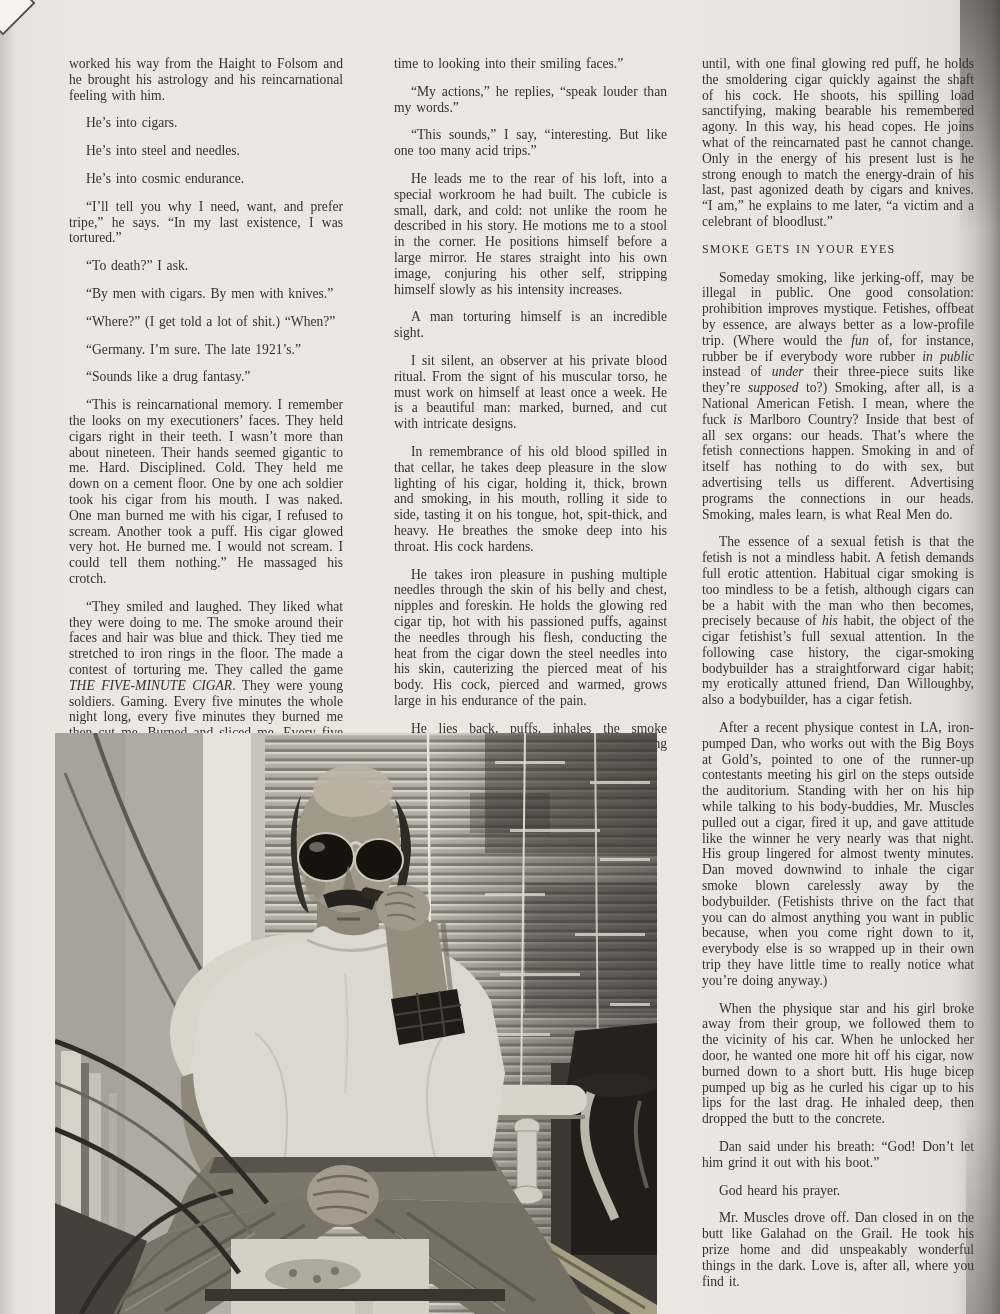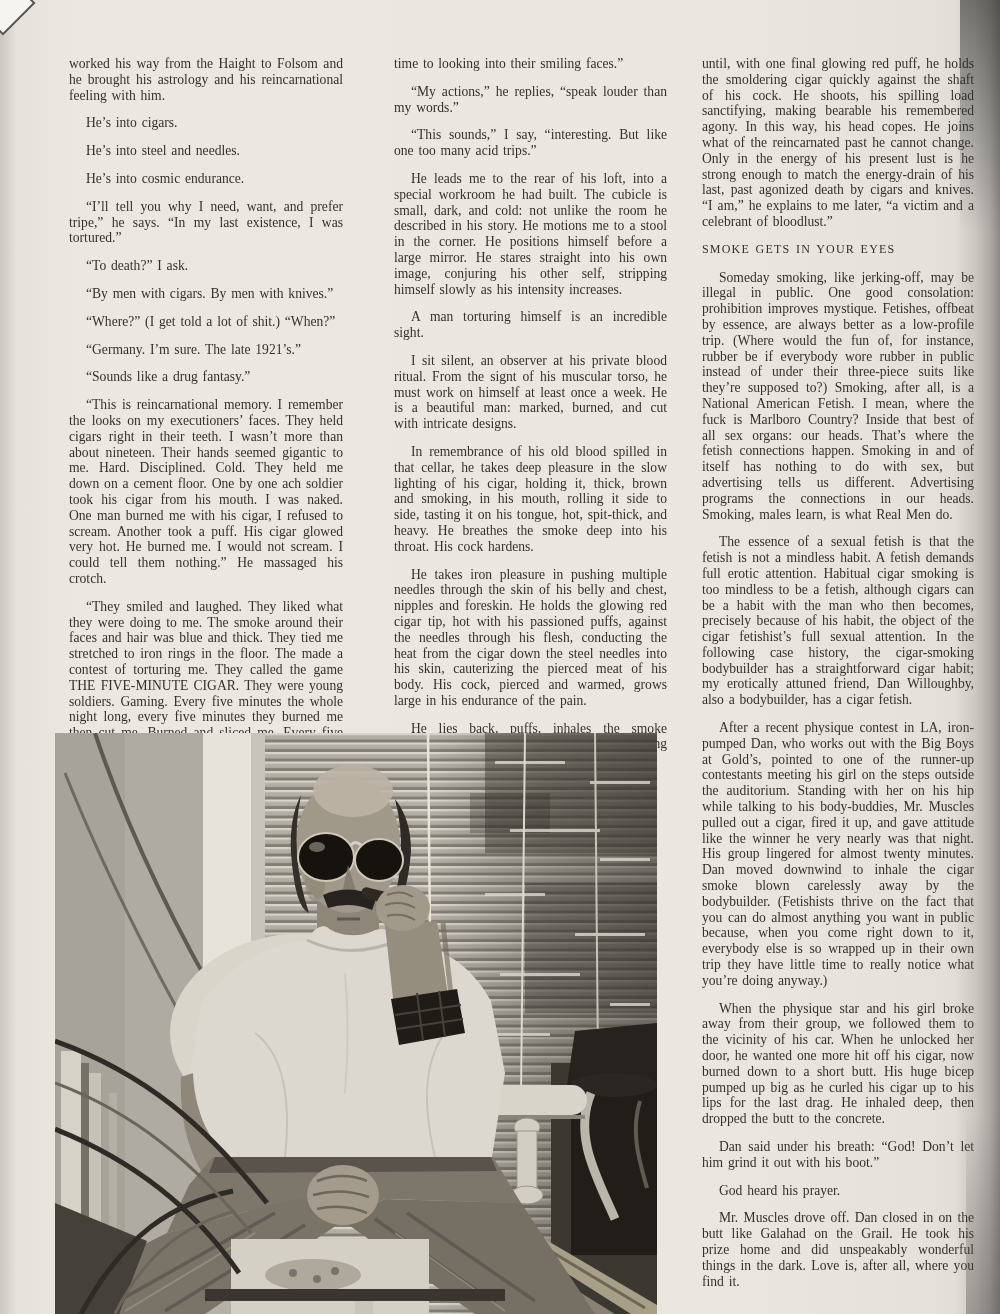--- a/index.html
+++ b/index.html
@@ -11,21 +11,21 @@
     color:#34312c;
   }
   .col{position:absolute;top:44px;text-align:justify;font-size:13.6px;line-height:15.8px;word-spacing:1.4px;}
   #col-0{left:57px;width:298px;height:672px;}
   #col-1{left:382px;width:297px;height:690px;}
   #col-2{left:690px;width:296px;height:1246px;}
   .col p{margin:12px;}
   .col p.ind{text-indent:17px;}
   .col p.gap{margin-top:7px;}
   .col p.head{letter-spacing:1.2px;font-size:12px;}
-  .it{}
+  .it{font-style:italic;}
   .bd{font-weight:normal;}
   .photo{position:absolute;left:55px;top:733px;width:602px;height:581px;margin:0;padding:0;background:#b6b1a8;}
   .corner-mark{position:absolute;left:-20px;top:-20px;width:42px;height:42px;background:#f6f4f0;
     transform:rotate(45deg);border:2px solid #55534e;z-index:5;}
   .edge-shade{position:absolute;right:0;top:0;width:46px;height:100%;z-index:4;pointer-events:none;
     background:linear-gradient(to right,rgba(110,108,102,0) 0%,rgba(110,108,102,.18) 45%,rgba(95,93,88,.38) 78%,rgba(70,68,64,.55) 100%);}
   .edge-shade-top{position:absolute;right:0;top:0;width:40px;height:230px;z-index:4;pointer-events:none;
     background:linear-gradient(to bottom,rgba(35,34,32,.55),rgba(35,34,32,0));}
   .edge-shade-bot{position:absolute;right:0;bottom:0;width:34px;height:200px;z-index:4;pointer-events:none;
     background:linear-gradient(to top,rgba(60,58,55,.35),rgba(60,58,55,0));}

